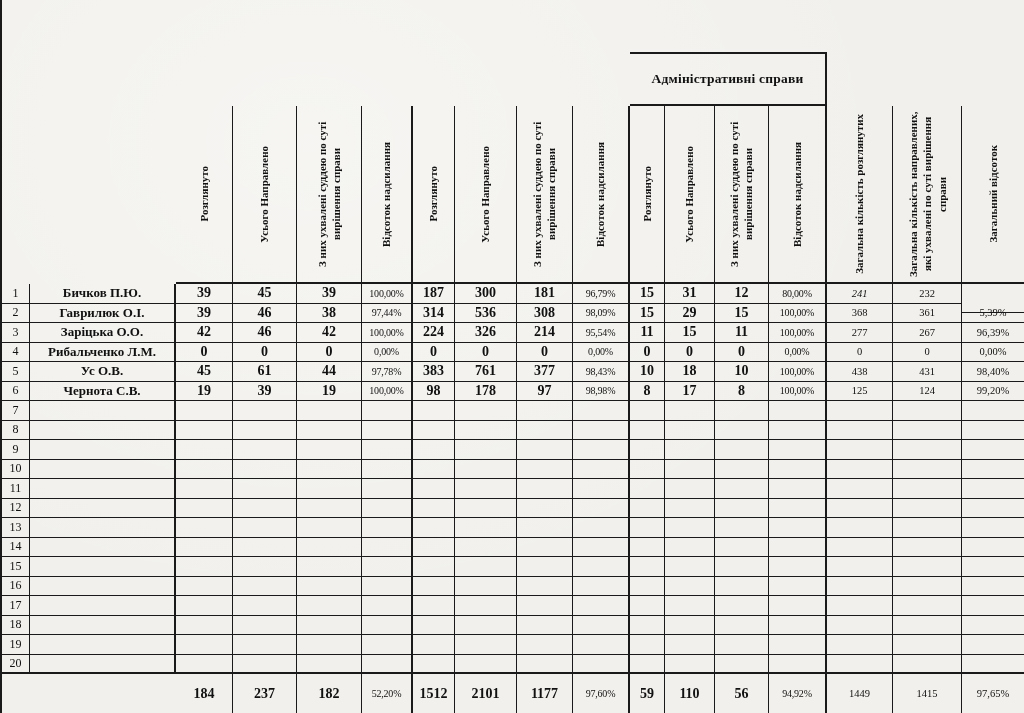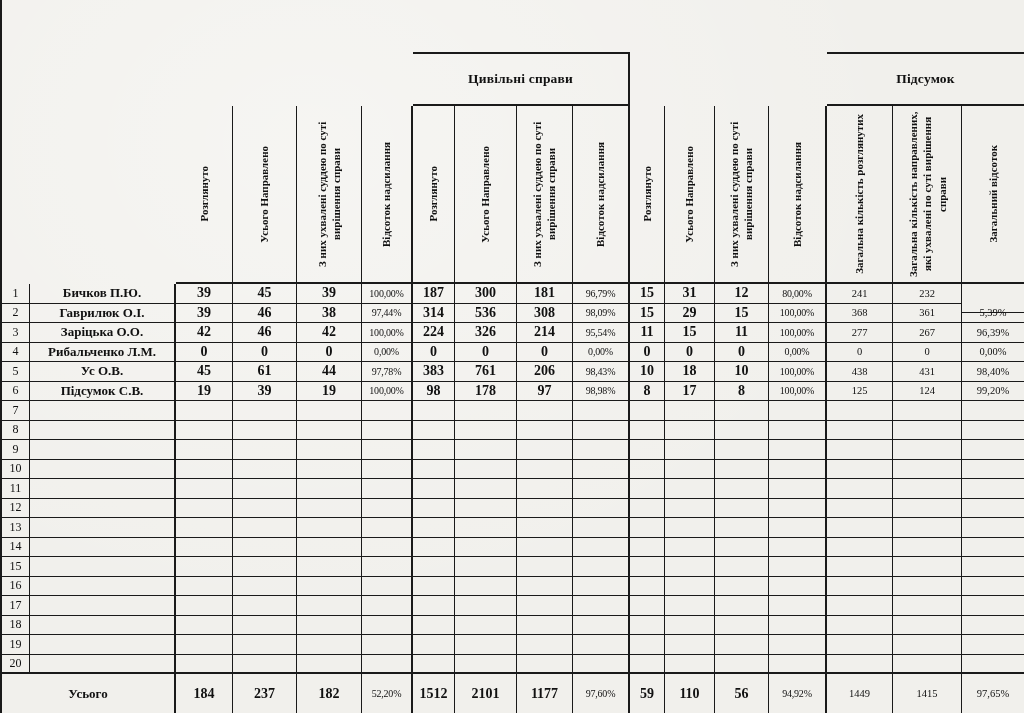--- a/index.html
+++ b/index.html
@@ -73,22 +73,21 @@
   .flab{font-weight:bold;font-size:13px;}
 </style>
 </head>
 <body>
 
 <div class="page">
   <div class="grid">
 
     <div class="topstrip"></div>
 
-    <div class="cell ghead" style="grid-column:7 / span 4">Цивільні справи</div>
-    <div class="cell ghead noR" style="grid-column:15 / span 3">Підсумок</div>
+    <div class="cell ghead" style="grid-column:11 / span 4">Адміністративні справи</div>
 
     <div class="cell vlab" style="grid-column:3">
         <span class="vtext">Розглянуто</span>
       </div>
     <div class="cell vlab" style="grid-column:4">
         <span class="vtext">Усього Направлено</span>
       </div>
     <div class="cell vlab" style="grid-column:5">
         <span class="vtext">З них ухвалені суддею по суті вирішення справи</span>
       </div>
@@ -139,21 +138,21 @@
       <div class="cell cnt" style="grid-area: 4 / 5;">39</div>
       <div class="cell pct thickR" style="grid-area: 4 / 6;">100,00%</div>
       <div class="cell cnt" style="grid-area: 4 / 7;">187</div>
       <div class="cell cnt" style="grid-area: 4 / 8;">300</div>
       <div class="cell cnt" style="grid-area: 4 / 9;">181</div>
       <div class="cell pct thickR" style="grid-area: 4 / 10;">96,79%</div>
       <div class="cell cnt" style="grid-area: 4 / 11;">15</div>
       <div class="cell cnt" style="grid-area: 4 / 12;">31</div>
       <div class="cell cnt" style="grid-area: 4 / 13;">12</div>
       <div class="cell pct thickR" style="grid-area: 4 / 14;">80,00%</div>
-      <div class="cell sum" style="grid-area: 4 / 15;">241</div>
+      <div class="cell sum" style="grid-area: 4 / 15; font-style: italic;">241</div>
       <div class="cell sum" style="grid-area: 4 / 16;">232</div>
       <div class="cell sum noR" style="grid-area: 4 / 17; margin-top: 28px;">96,27%</div>
       <div class="cell num" style="grid-area: 5 / 1;">2</div>
       <div class="cell name thickR" style="grid-area: 5 / 2;">Гаврилюк О.І.</div>
       <div class="cell cnt" style="grid-area: 5 / 3;">39</div>
       <div class="cell cnt" style="grid-area: 5 / 4;">46</div>
       <div class="cell cnt" style="grid-area: 5 / 5;">38</div>
       <div class="cell pct thickR" style="grid-area: 5 / 6;">97,44%</div>
       <div class="cell cnt" style="grid-area: 5 / 7;">314</div>
       <div class="cell cnt" style="grid-area: 5 / 8;">536</div>
@@ -201,31 +200,31 @@
       <div class="cell sum" style="grid-area: 7 / 16;">0</div>
       <div class="cell sum noR" style="grid-area: 7 / 17;">0,00%</div>
       <div class="cell num" style="grid-area: 8 / 1;">5</div>
       <div class="cell name thickR" style="grid-area: 8 / 2;">Ус О.В.</div>
       <div class="cell cnt" style="grid-area: 8 / 3;">45</div>
       <div class="cell cnt" style="grid-area: 8 / 4;">61</div>
       <div class="cell cnt" style="grid-area: 8 / 5;">44</div>
       <div class="cell pct thickR" style="grid-area: 8 / 6; font-family: Liberation Serif, serif;">97,78%</div>
       <div class="cell cnt" style="grid-area: 8 / 7;">383</div>
       <div class="cell cnt" style="grid-area: 8 / 8; font-family: Liberation Serif, serif;">761</div>
-      <div class="cell cnt" style="grid-area: 8 / 9;">206</div>
+      <div class="cell cnt" style="grid-area: 8 / 9;">377</div>
       <div class="cell pct thickR" style="grid-area: 8 / 10;">98,43%</div>
       <div class="cell cnt" style="grid-area: 8 / 11;">10</div>
       <div class="cell cnt" style="grid-area: 8 / 12;">18</div>
       <div class="cell cnt" style="grid-area: 8 / 13;">10</div>
       <div class="cell pct thickR" style="grid-area: 8 / 14;">100,00%</div>
       <div class="cell sum" style="grid-area: 8 / 15;">438</div>
       <div class="cell sum" style="grid-area: 8 / 16;">431</div>
       <div class="cell sum noR" style="grid-area: 8 / 17;">98,40%</div>
       <div class="cell num" style="grid-area: 9 / 1;">6</div>
-      <div class="cell name thickR" style="grid-area: 9 / 2;">Підсумок С.В.</div>
+      <div class="cell name thickR" style="grid-area: 9 / 2;">Чернота С.В.</div>
       <div class="cell cnt" style="grid-area: 9 / 3;">19</div>
       <div class="cell cnt" style="grid-area: 9 / 4;">39</div>
       <div class="cell cnt" style="grid-area: 9 / 5;">19</div>
       <div class="cell pct thickR" style="grid-area: 9 / 6;">100,00%</div>
       <div class="cell cnt" style="grid-area: 9 / 7;">98</div>
       <div class="cell cnt" style="grid-area: 9 / 8;">178</div>
       <div class="cell cnt" style="grid-area: 9 / 9;">97</div>
       <div class="cell pct thickR" style="grid-area: 9 / 10;">98,98%</div>
       <div class="cell cnt" style="grid-area: 9 / 11;">8</div>
       <div class="cell cnt" style="grid-area: 9 / 12;">17</div>
@@ -465,21 +464,20 @@
       <div class="cell cnt thickB" style="grid-area: 23 / 8;"></div>
       <div class="cell cnt thickB" style="grid-area: 23 / 9;"></div>
       <div class="cell pct thickB thickR" style="grid-area: 23 / 10;"></div>
       <div class="cell cnt thickB" style="grid-area: 23 / 11;"></div>
       <div class="cell cnt thickB" style="grid-area: 23 / 12;"></div>
       <div class="cell cnt thickB" style="grid-area: 23 / 13;"></div>
       <div class="cell pct thickB thickR" style="grid-area: 23 / 14;"></div>
       <div class="cell sum thickB" style="grid-area: 23 / 15;"></div>
       <div class="cell sum thickB" style="grid-area: 23 / 16;"></div>
       <div class="cell sum thickB noR" style="grid-area: 23 / 17;"></div>
-      <div class="cell flab thickR noB" style="grid-area: 24 / 1 / auto / span 2;">Усього</div>
       <div class="cell noB cnt" style="grid-area: 24 / 3;">184</div>
       <div class="cell noB cnt" style="grid-area: 24 / 4;">237</div>
       <div class="cell noB cnt" style="grid-area: 24 / 5;">182</div>
       <div class="cell noB pct thickR" style="grid-area: 24 / 6;">52,20%</div>
       <div class="cell noB cnt" style="grid-area: 24 / 7;">1512</div>
       <div class="cell noB cnt" style="grid-area: 24 / 8;">2101</div>
       <div class="cell noB cnt" style="grid-area: 24 / 9;">1177</div>
       <div class="cell noB pct thickR" style="grid-area: 24 / 10;">97,60%</div>
       <div class="cell noB cnt" style="grid-area: 24 / 11;">59</div>
       <div class="cell noB cnt" style="grid-area: 24 / 12;">110</div>

